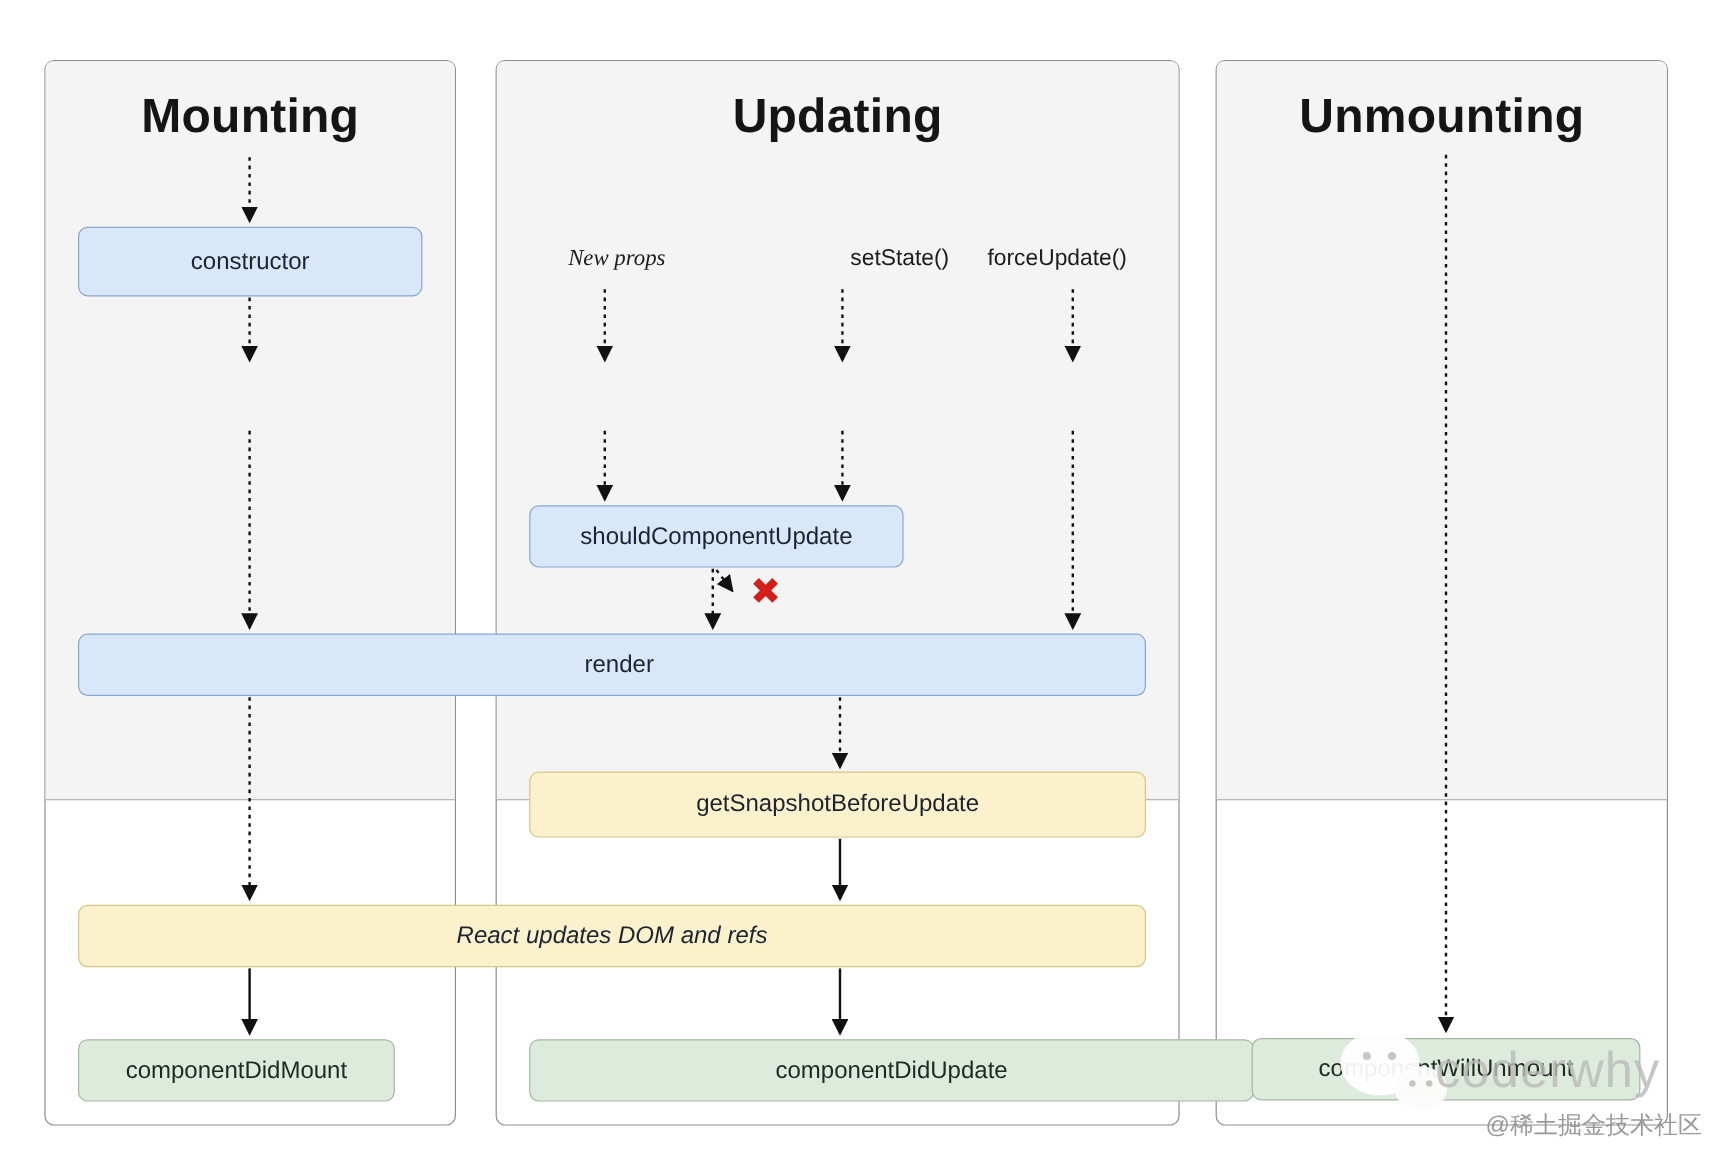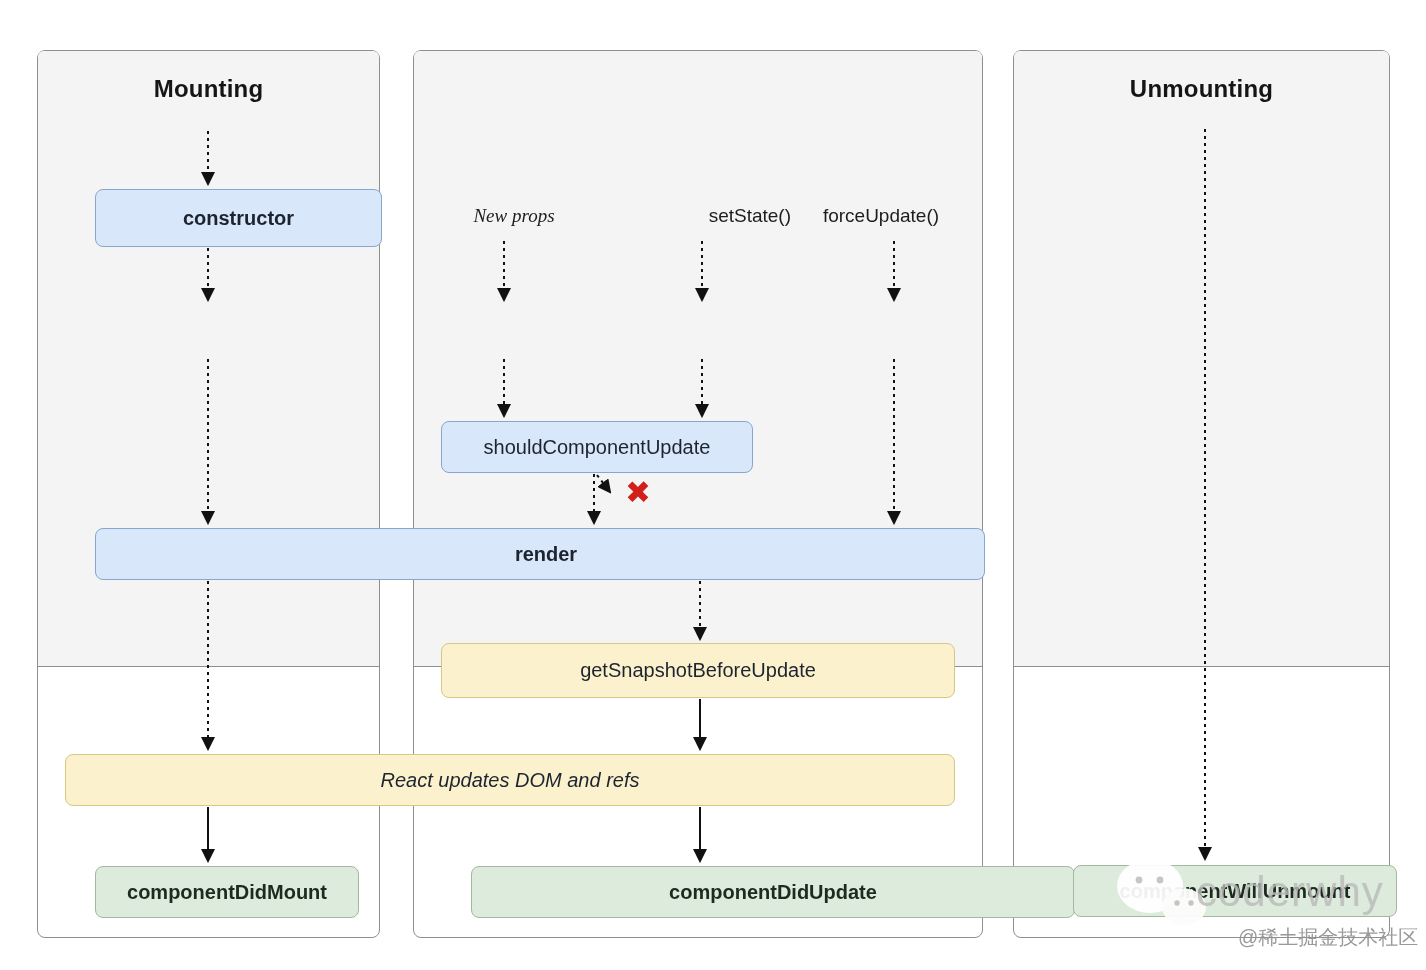--- a/index.html
+++ b/index.html
@@ -12,31 +12,31 @@
     border:1.5px solid var(--panel-border,#8f8f8f);border-radius:8px;box-sizing:border-box;
   }
   .panel-gray{
     position:absolute;left:0;top:0;right:0;height:615px;
     background:var(--panel-fill,#f4f4f5);
     border-bottom:1.5px solid var(--panel-border,#8f8f8f);
     border-radius:6px 6px 0 0;
   }
   .panel-title{
     position:absolute;top:24px;left:0;right:0;text-align:center;
-    font-size:24px;font-weight:600;color:#151515;letter-spacing:.2px;
+    font-size:40px;font-weight:600;color:#151515;letter-spacing:.2px;
   }
   .box{
     position:absolute;display:flex;align-items:center;justify-content:center;
     border-radius:8px;box-sizing:border-box;font-size:20px;color:#1d2430;
     border:1.5px solid #999;z-index:3;
   }
   .blue  {background:var(--blue-fill,#d9e7fa);border-color:var(--blue-border,#87a7cf);}
   .yellow{background:var(--yellow-fill,#fbf2cd);border-color:var(--yellow-border,#d8c685);}
   .green {background:var(--green-fill,#dcebdb);border-color:var(--green-border,#a3b8a0);color:#1e2a20;}
-  .bold{font-weight:bold;margin-left:30px;}
+  .bold{font-weight:normal;}
   .italic{font-style:italic;}
   .trigger{
     position:absolute;width:180px;text-align:center;font-size:19px;color:#1d1d1d;z-index:2;
   }
   svg.arrows{position:absolute;left:0;top:0;z-index:4;pointer-events:none;}
   .red-x{
     position:absolute;left:618px;top:477px;width:40px;text-align:center;
     font-size:31px;font-weight:bold;color:var(--x-red,#d21f1a);z-index:5;line-height:1;
   }
   .wm-brand{
@@ -53,20 +53,21 @@
 <body>
 
 <div class="canvas">
 
   <div class="panel" style="left:37px;width:343px;">
     <div class="panel-gray"></div>
     <div class="panel-title">Mounting</div>
   </div>
   <div class="panel" style="left:413px;width:570px;">
     <div class="panel-gray"></div>
+    <div class="panel-title">Updating</div>
   </div>
   <div class="panel" style="left:1013px;width:377px;">
     <div class="panel-gray"></div>
     <div class="panel-title">Unmounting</div>
   </div>
 
   <div class="trigger italic" style="left:424px;top:205px;font-family:Liberation Serif, serif;">New props</div>
   <div class="trigger" style="left:611px;top:205px;text-align:right;">setState()</div>
   <div class="trigger" style="left:791px;top:205px;">forceUpdate()</div>
 

